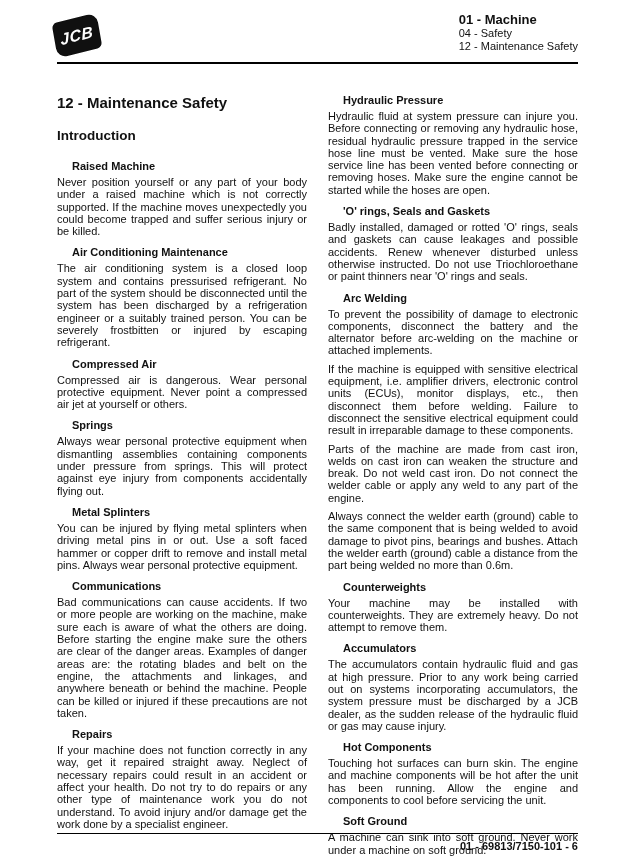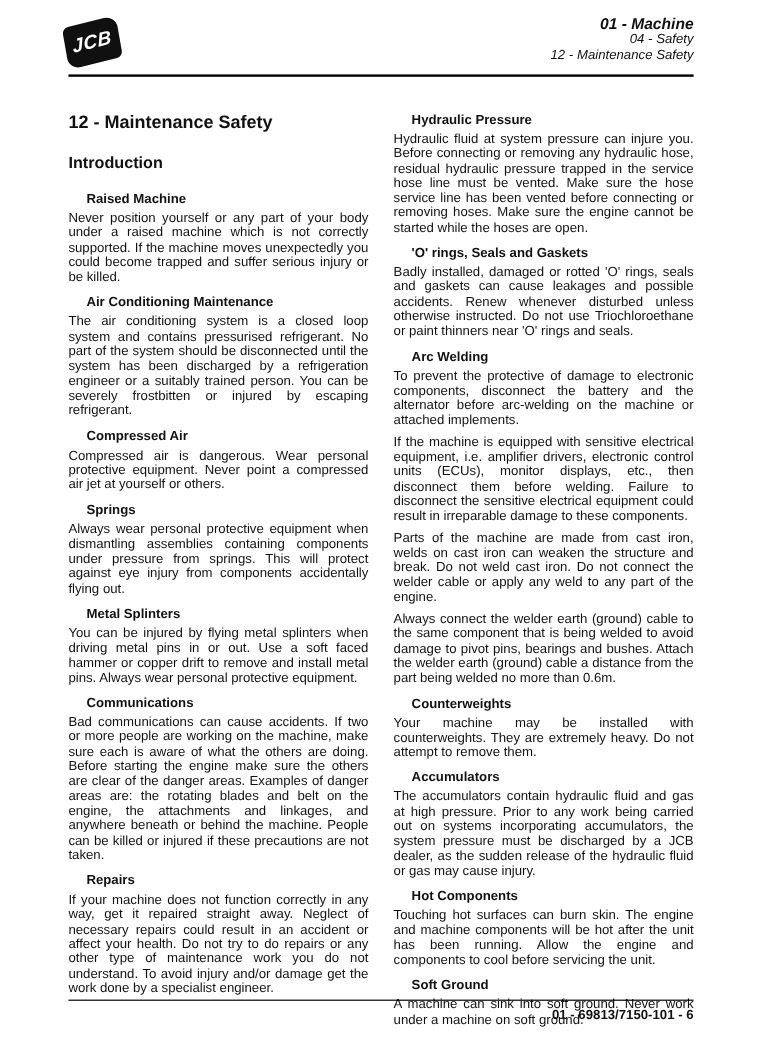--- a/index.html
+++ b/index.html
@@ -20,21 +20,21 @@
     background: #101010;
     border-radius: 4px 9px 4px 9px;
     transform: rotate(-14deg) skewX(-4deg);
     display: flex; align-items: center; justify-content: center;
     box-shadow: 0 0 0 1px #101010;
   }
   .logo span {
     color: #fff; font-weight: bold; font-style: italic;
     font-size: 16px; letter-spacing: 0.5px; transform: skewX(-4deg);
   }
-  .header-right { text-align: right; font-style: italic; }
+  .header-right { text-align: left; }
   .hdr-line1 { font-size: 13px; font-weight: bold; line-height: 15px; }
   .hdr-line2, .hdr-line3 { font-size: 11px; line-height: 13px; }
   .rule { border: none; border-top: 2px solid #000; margin: 0; }
   
   .columns { display: flex; gap: 21px; margin-top: 30px; }
   .col { width: 250px; }
   .doc-title { font-size: 15px; font-weight: bold; margin: 0 0 17px 0; }
   .intro-heading { font-size: 13.5px; font-weight: bold; margin: 0 0 17px 0; }
   .section h3 { font-size: 11px; font-weight: bold; margin: 9px 0 4px 15px; }
   .col div.section:first-of-type h3 { margin-top: 0; }
@@ -118,21 +118,21 @@
         <p>Hydraulic fluid at system pressure can injure you. Before connecting or removing any hydraulic hose, residual hydraulic pressure trapped in the service hose line must be vented. Make sure the hose service line has been vented before connecting or removing hoses. Make sure the engine cannot be started while the hoses are open.</p>
       </div>
 
       <div class="section">
         <h3>'O' rings, Seals and Gaskets</h3>
         <p>Badly installed, damaged or rotted 'O' rings, seals and gaskets can cause leakages and possible accidents. Renew whenever disturbed unless otherwise instructed. Do not use Triochloroethane or paint thinners near 'O' rings and seals.</p>
       </div>
 
       <div class="section">
         <h3>Arc Welding</h3>
-        <p>To prevent the protective of damage to electronic components, disconnect the battery and the alternator before arc-welding on the machine or attached implements.</p>
+        <p>To prevent the possibility of damage to electronic components, disconnect the battery and the alternator before arc-welding on the machine or attached implements.</p>
         <p>If the machine is equipped with sensitive electrical equipment, i.e. amplifier drivers, electronic control units (ECUs), monitor displays, etc., then disconnect them before welding. Failure to disconnect the sensitive electrical equipment could result in irreparable damage to these components.</p>
         <p>Parts of the machine are made from cast iron, welds on cast iron can weaken the structure and break. Do not weld cast iron. Do not connect the welder cable or apply any weld to any part of the engine.</p>
         <p>Always connect the welder earth (ground) cable to the same component that is being welded to avoid damage to pivot pins, bearings and bushes. Attach the welder earth (ground) cable a distance from the part being welded no more than 0.6m.</p>
       </div>
 
       <div class="section">
         <h3>Counterweights</h3>
         <p>Your machine may be installed with counterweights. They are extremely heavy. Do not attempt to remove them.</p>
       </div>
 

